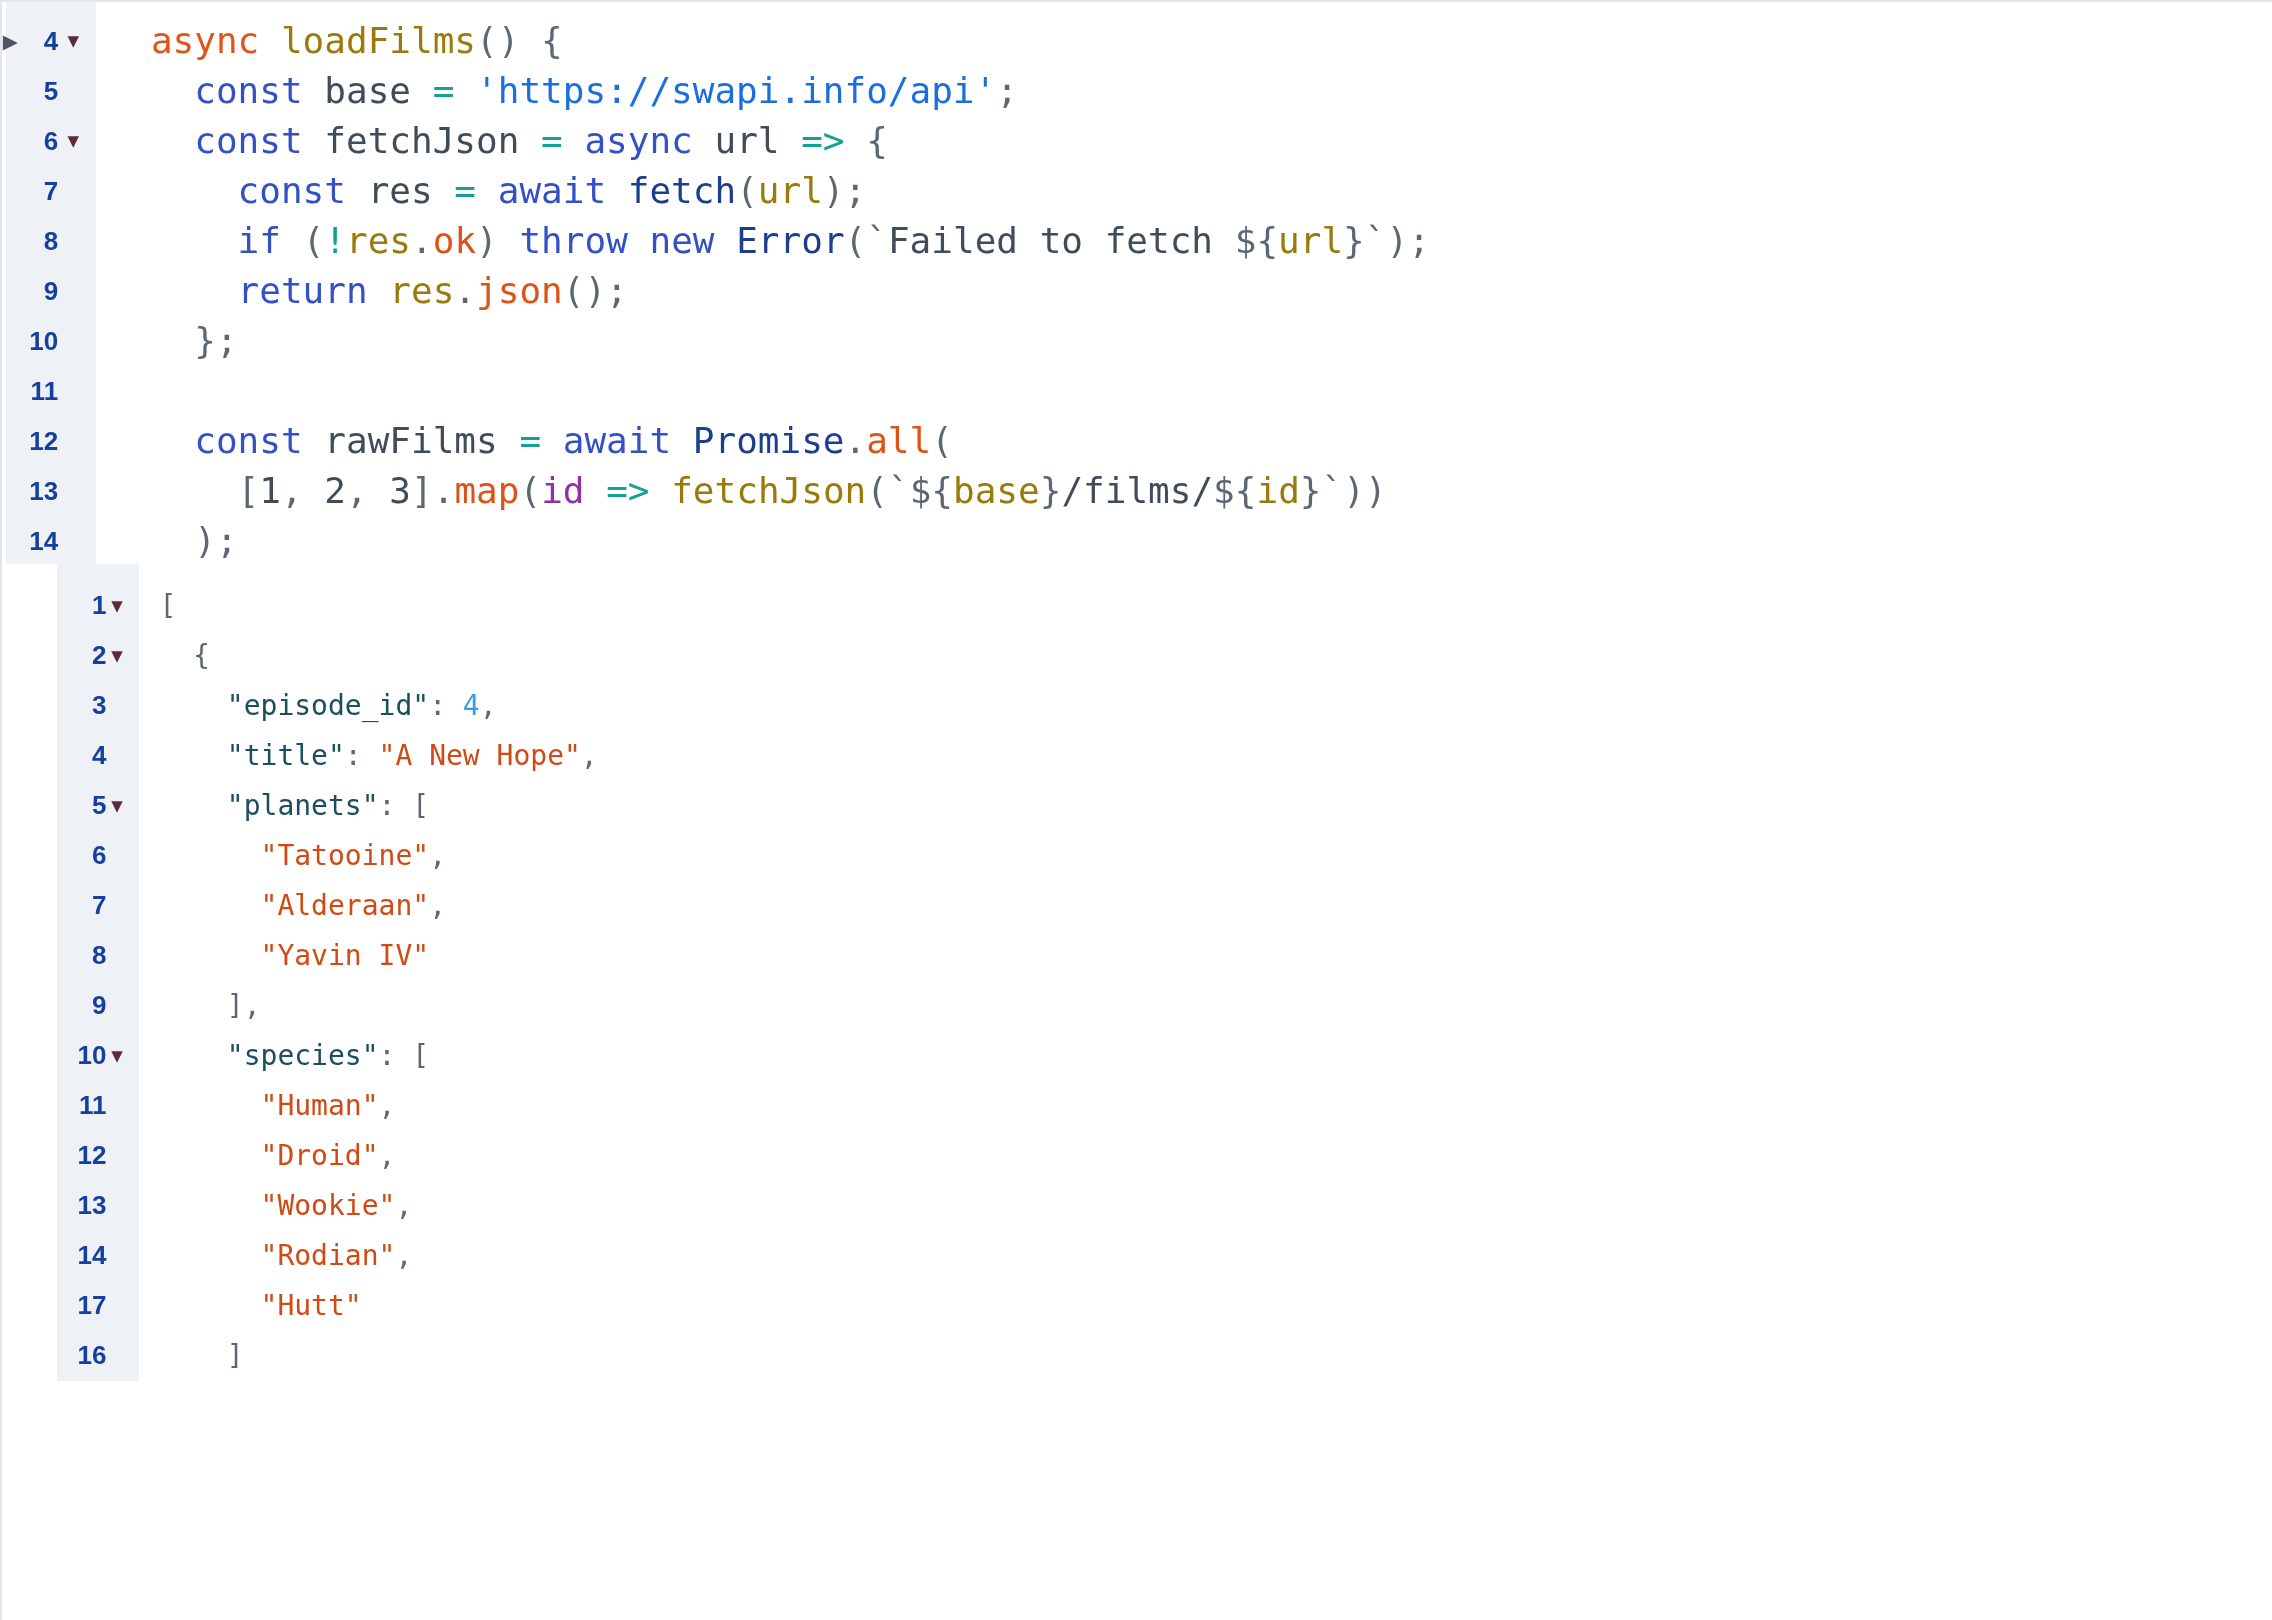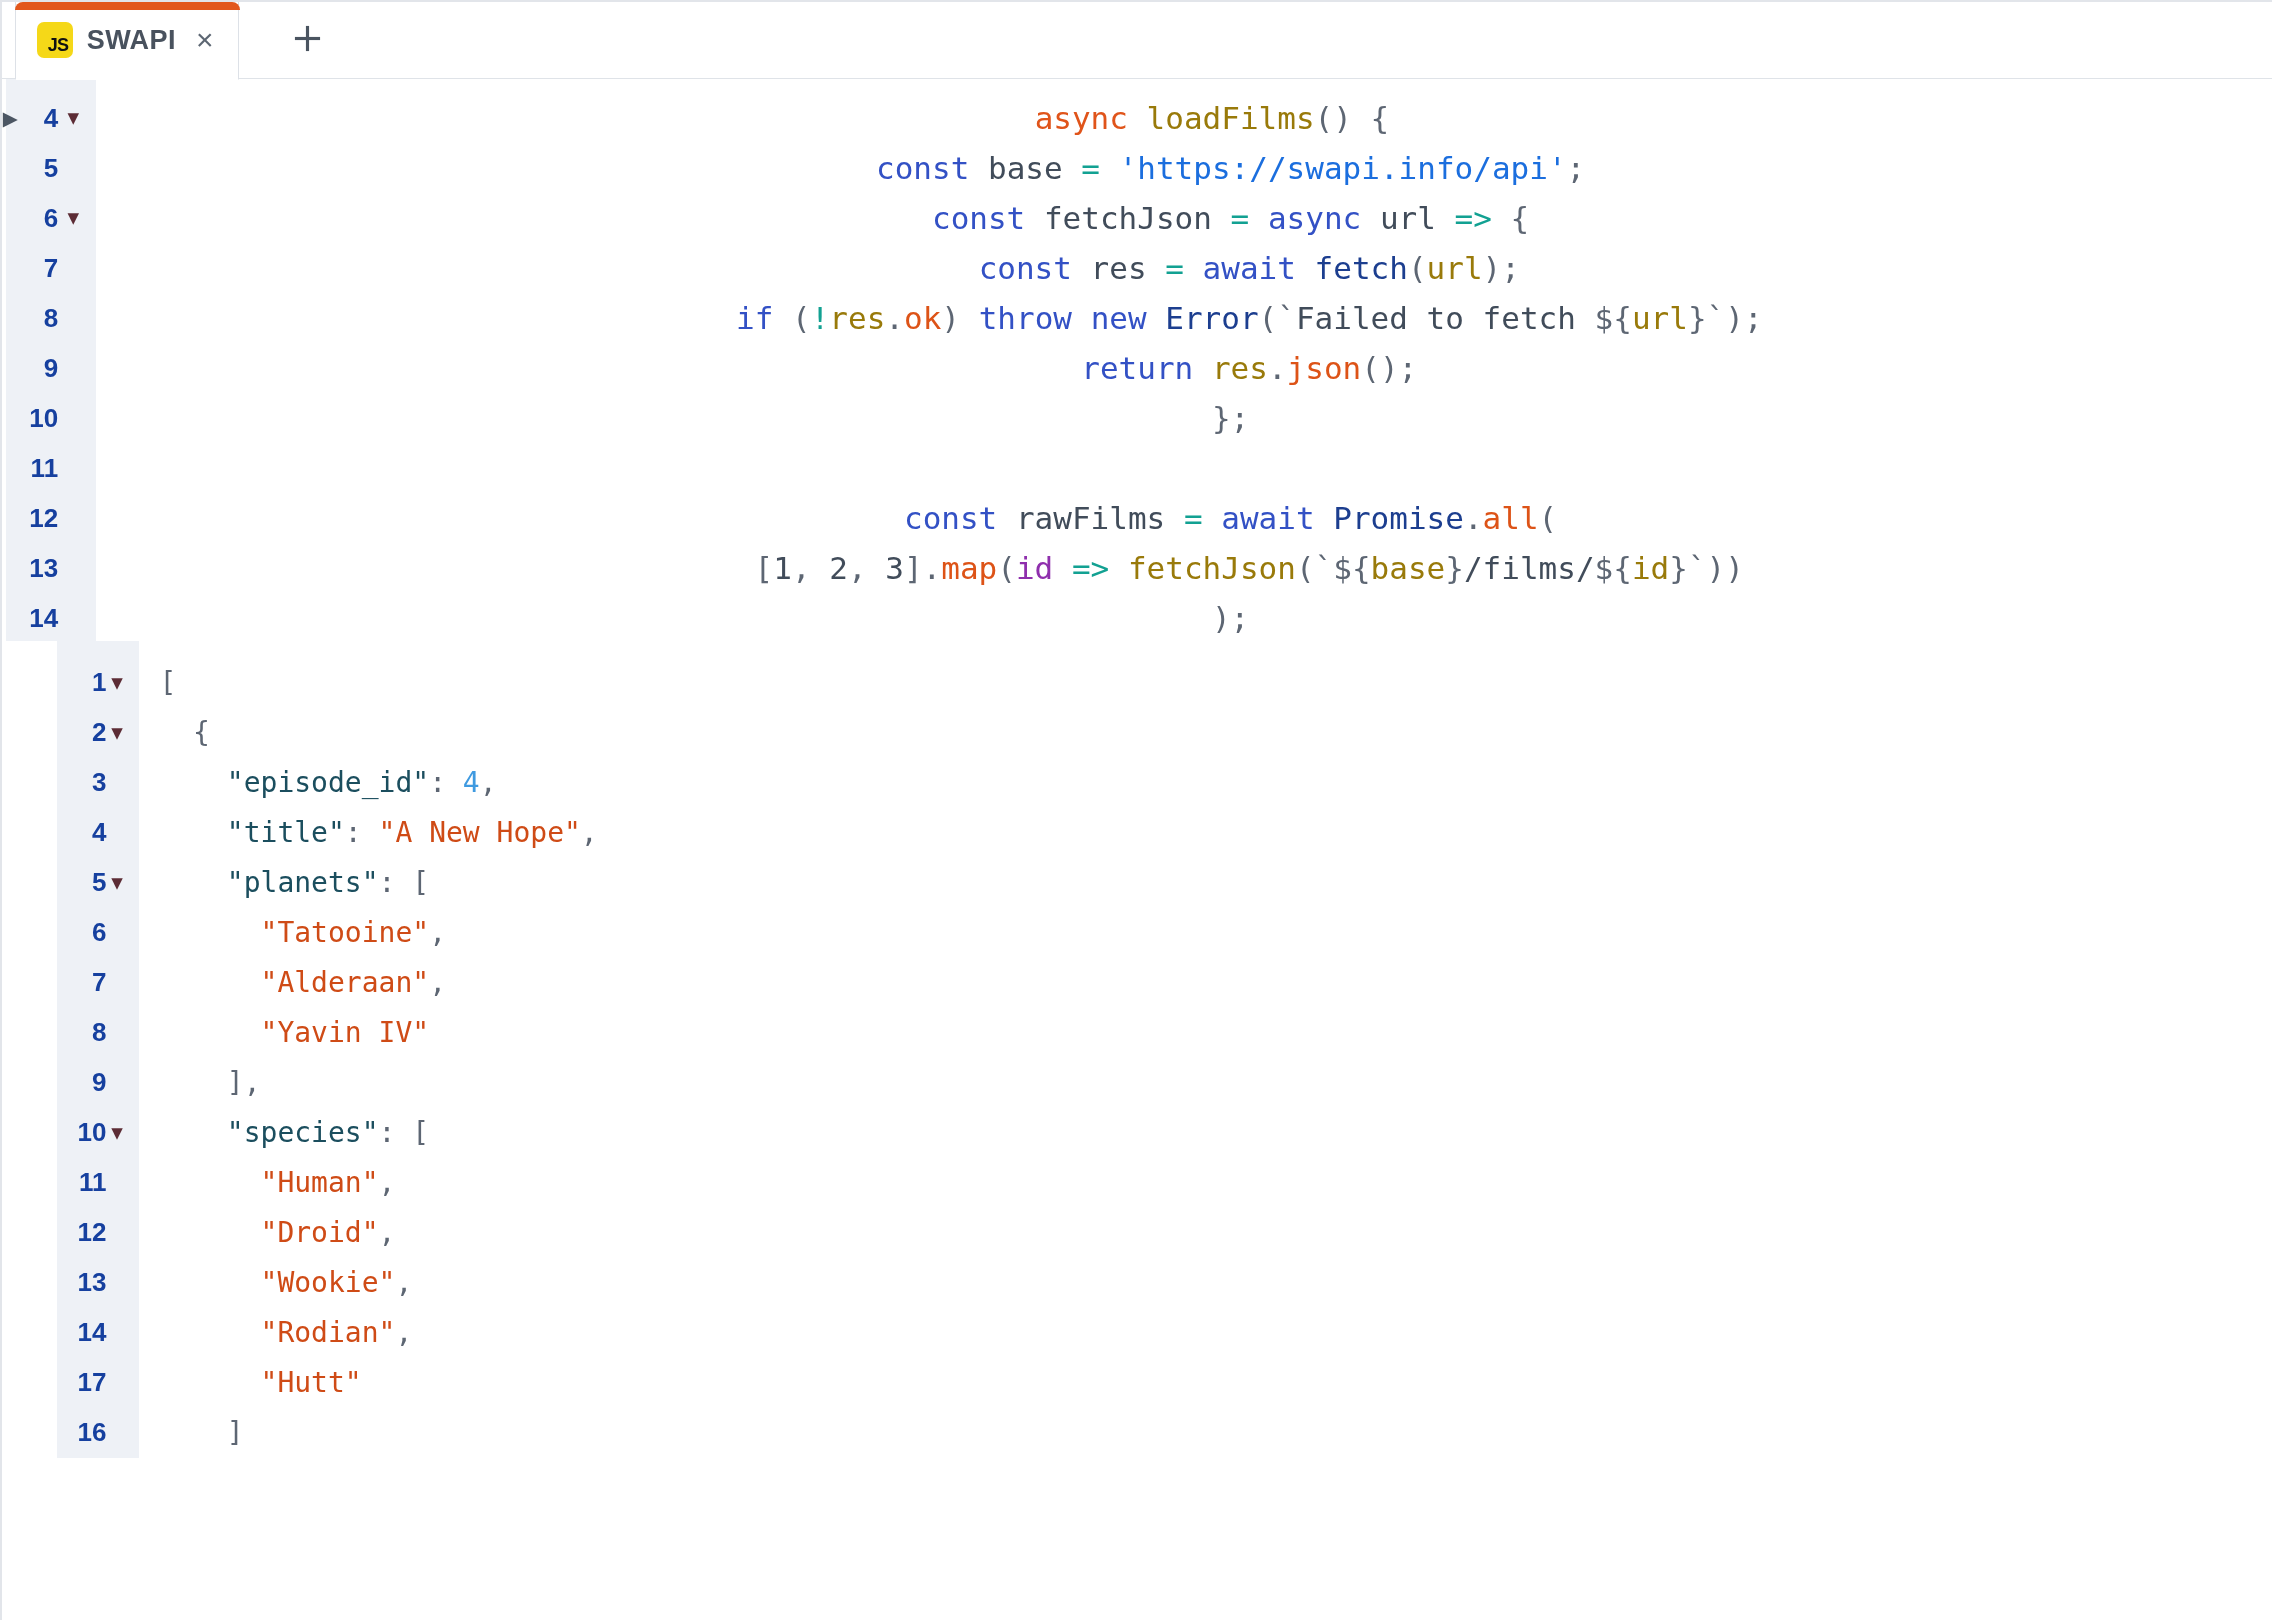--- a/index.html
+++ b/index.html
@@ -28,22 +28,22 @@
   .runbtn{width:138px;height:58px;background:#e2571c;color:#fff;font-size:27px;font-weight:600;border:none;
           border-radius:9.4px;display:flex;align-items:center;justify-content:center;cursor:pointer;font-family:"Liberation Sans",sans-serif;}
 
   
   .editor{flex:0 0 562px;display:flex;background:#fff;padding-left:3.9px;overflow:hidden;}
   .gutter{width:90px;flex:0 0 auto;background:#eef1f6;padding-top:14px;box-sizing:border-box;align-self:flex-start;}
   .grow{height:50px;display:flex;align-items:center;position:relative;}
   .gnum{width:57px;text-align:right;font-size:26px;font-weight:bold;color:#16409f;}
   .gfold{width:31px;padding-left:9.4px;font-size:15px;color:#5c2c35;font-family:"DejaVu Sans",sans-serif;}
   .gplay{position:absolute;left:-3.1px;top:50%;transform:translateY(-50%);font-size:19.6px;color:#4c5663;font-family:"DejaVu Sans",sans-serif;}
-  .codepre{margin:0;padding:14px 0 0 55px;font-family:"DejaVu Sans Mono",monospace;font-size:31px;line-height:50px;
-           white-space:pre;color:#414c5a;flex:1;overflow:hidden;text-align:center;}
+  .codepre{margin:0;padding:14px 0 0 55px;font-family:"DejaVu Sans Mono",monospace;font-size:36px;line-height:50px;
+           white-space:pre;color:#414c5a;flex:1;overflow:hidden;}
   .cline{height:50px;}
 
   
   .ptabs{height:92px;flex:0 0 auto;box-sizing:border-box;border-top:1.6px solid #d9dce1;border-bottom:1.6px solid #d9dce1;
          display:flex;align-items:stretch;padding-left:21px;gap:25px;background:#fff;}
   .ptab{display:flex;align-items:center;padding:0 10.2px;font-size:27px;color:#6d7580;position:relative;cursor:pointer;}
   .ptab.active{color:#4a545f;}
   .ptab.active::after{content:"";position:absolute;left:0;right:0;bottom:0;height:7.9px;background:#e2571c;}
 
   
@@ -52,35 +52,20 @@
   .rgutter .gnum{width:55px;}
   .rgutter .gfold{padding-left:4.7px;}
   .respre{margin:0;padding:16.5px 0 0 20.4px;font-family:"DejaVu Sans Mono",monospace;font-size:28px;line-height:50px;
           white-space:pre;color:#5d6673;flex:1;overflow:hidden;}
 </style>
 </head>
 <body>
 
 <div class="app">
 
-  <div class="tabbar">
-    <div class="tab">
-      <span class="jsbadge">
-          <span>JS</span>
-        </span>
-      <span class="tab-label">SWAPI</span>
-      <span class="tab-close">×</span>
-    </div>
-    <button class="newtab">
-      <svg width="33" height="33" viewBox="0 0 42 42">
-        <line x1="21" y1="5" x2="21" y2="37" stroke="#4a5460" stroke-width="4"></line>
-        <line x1="5" y1="21" x2="37" y2="21" stroke="#4a5460" stroke-width="4"></line>
-      </svg>
-    </button>
-  </div>
 
 
   <div class="editor">
     <div class="gutter" id="code-gutter">
         <div class="grow">
           <span class="gplay">▶</span>
           <span class="gnum">4</span>
           <span class="gfold">▼</span>
         </div>
         <div class="grow">

